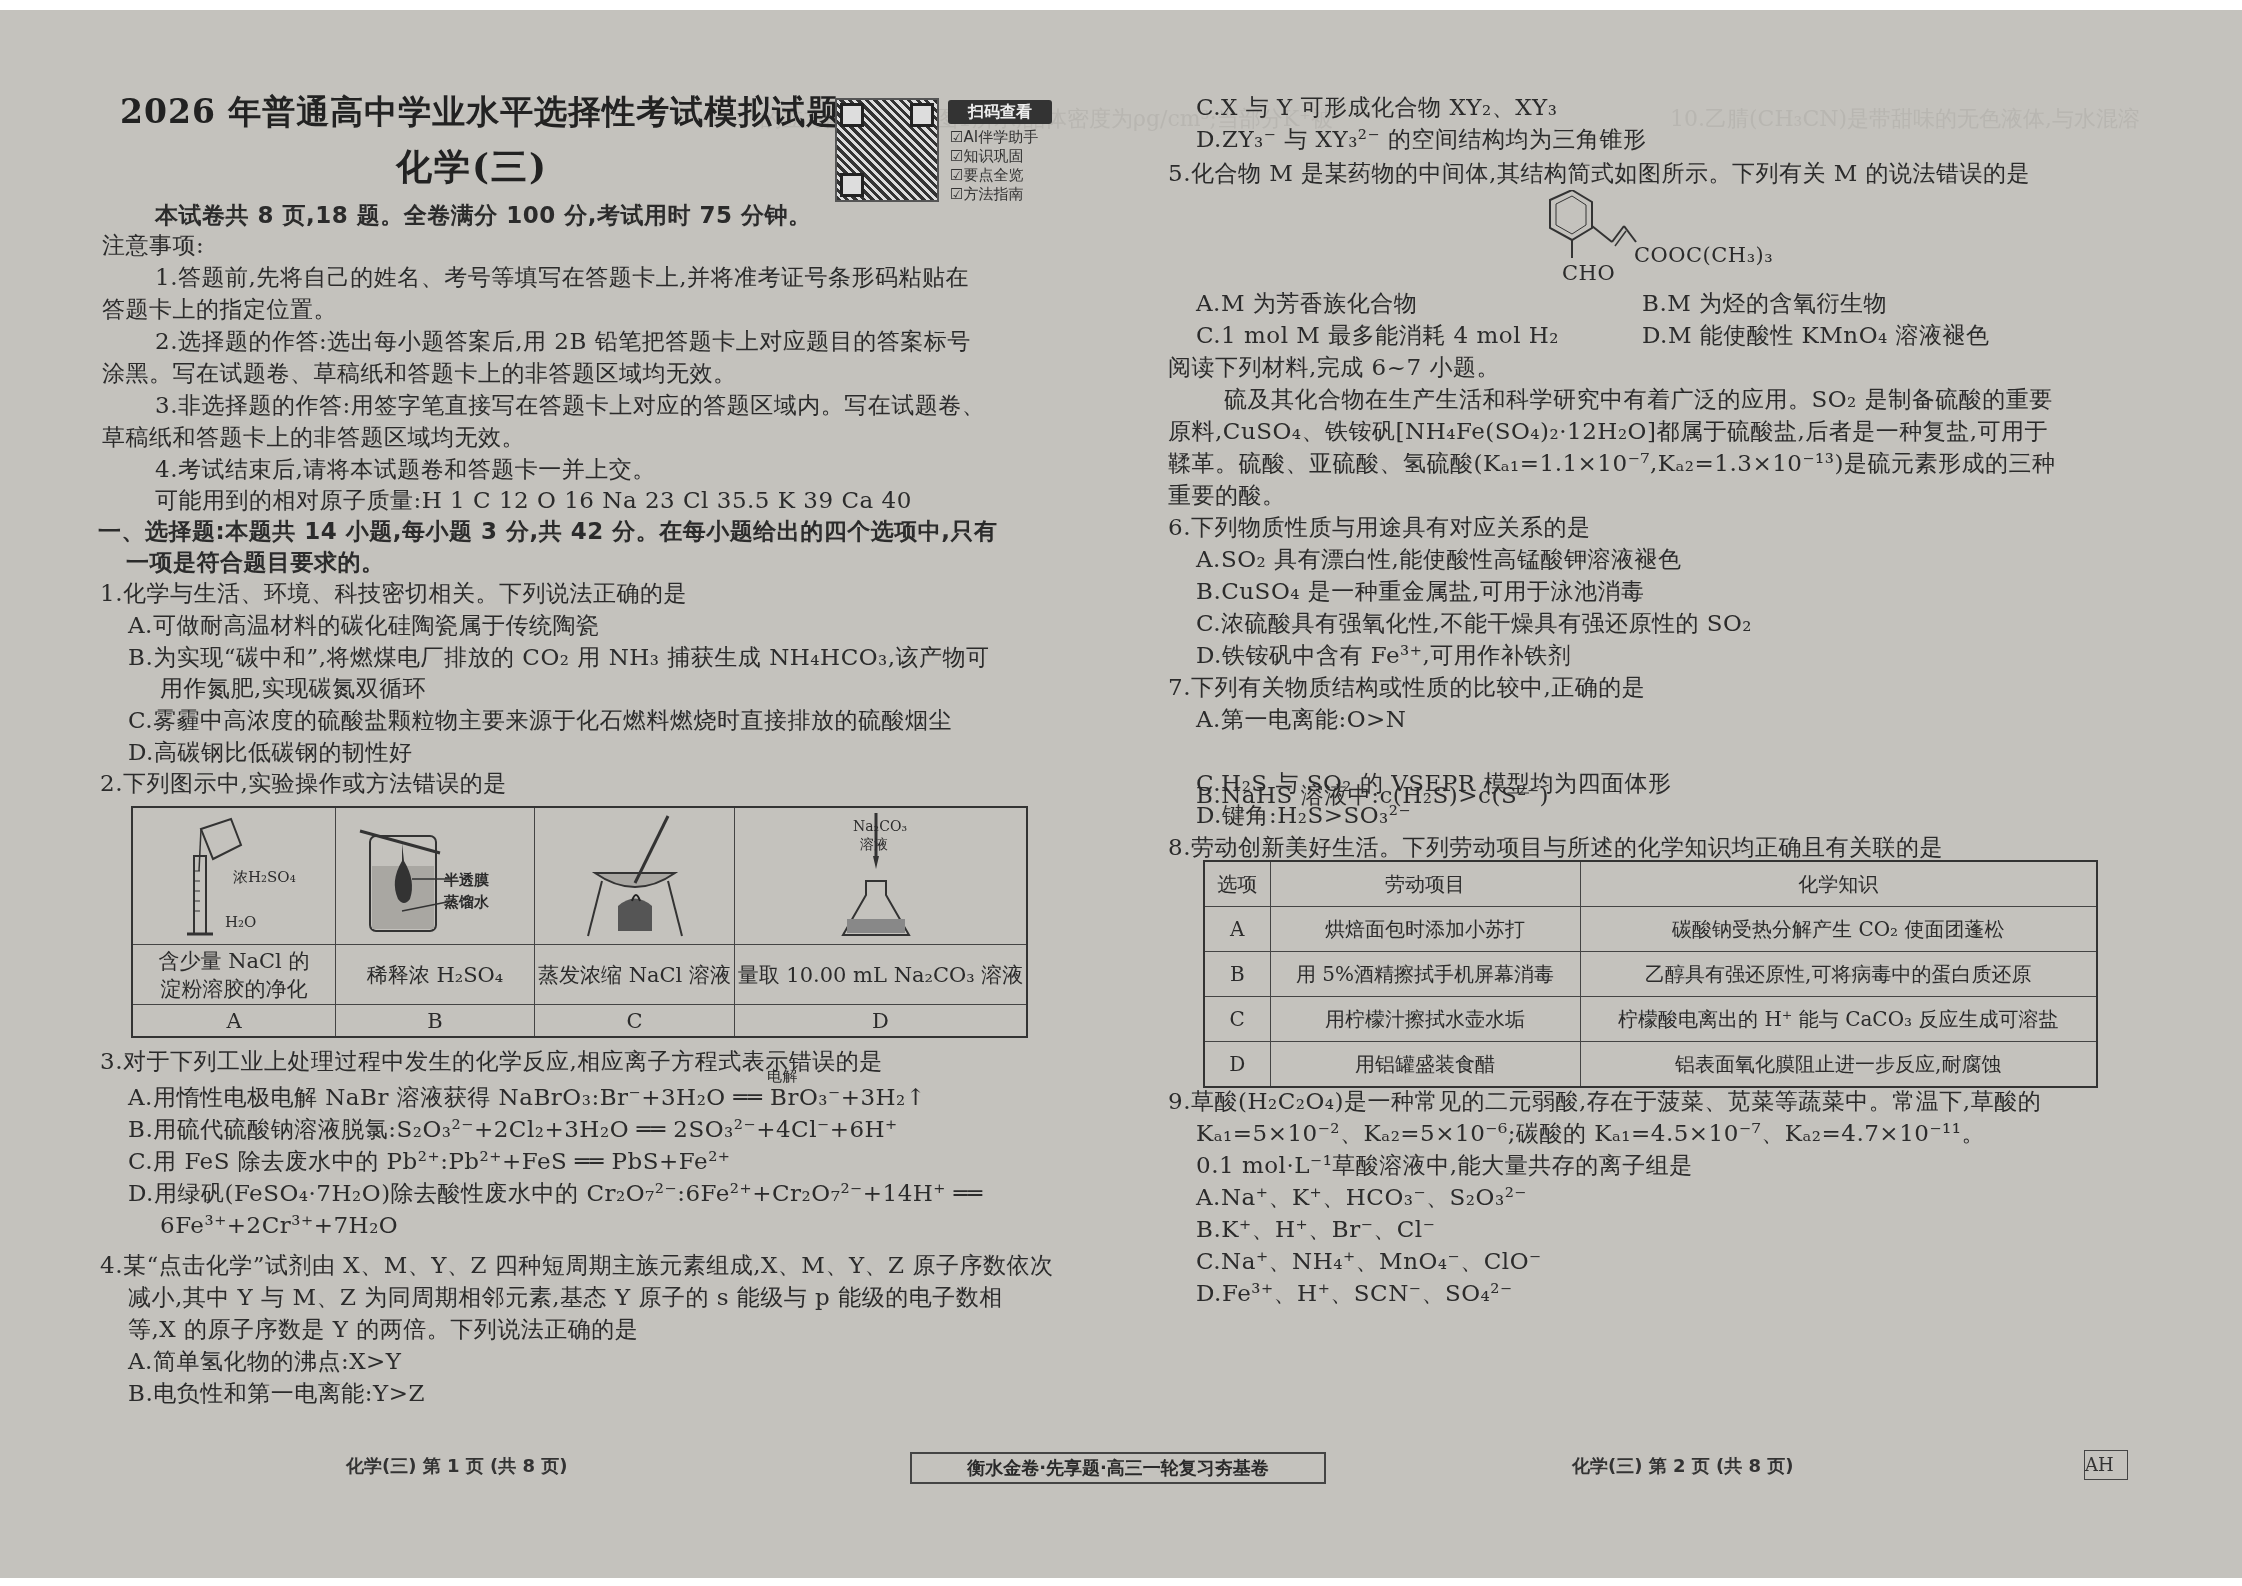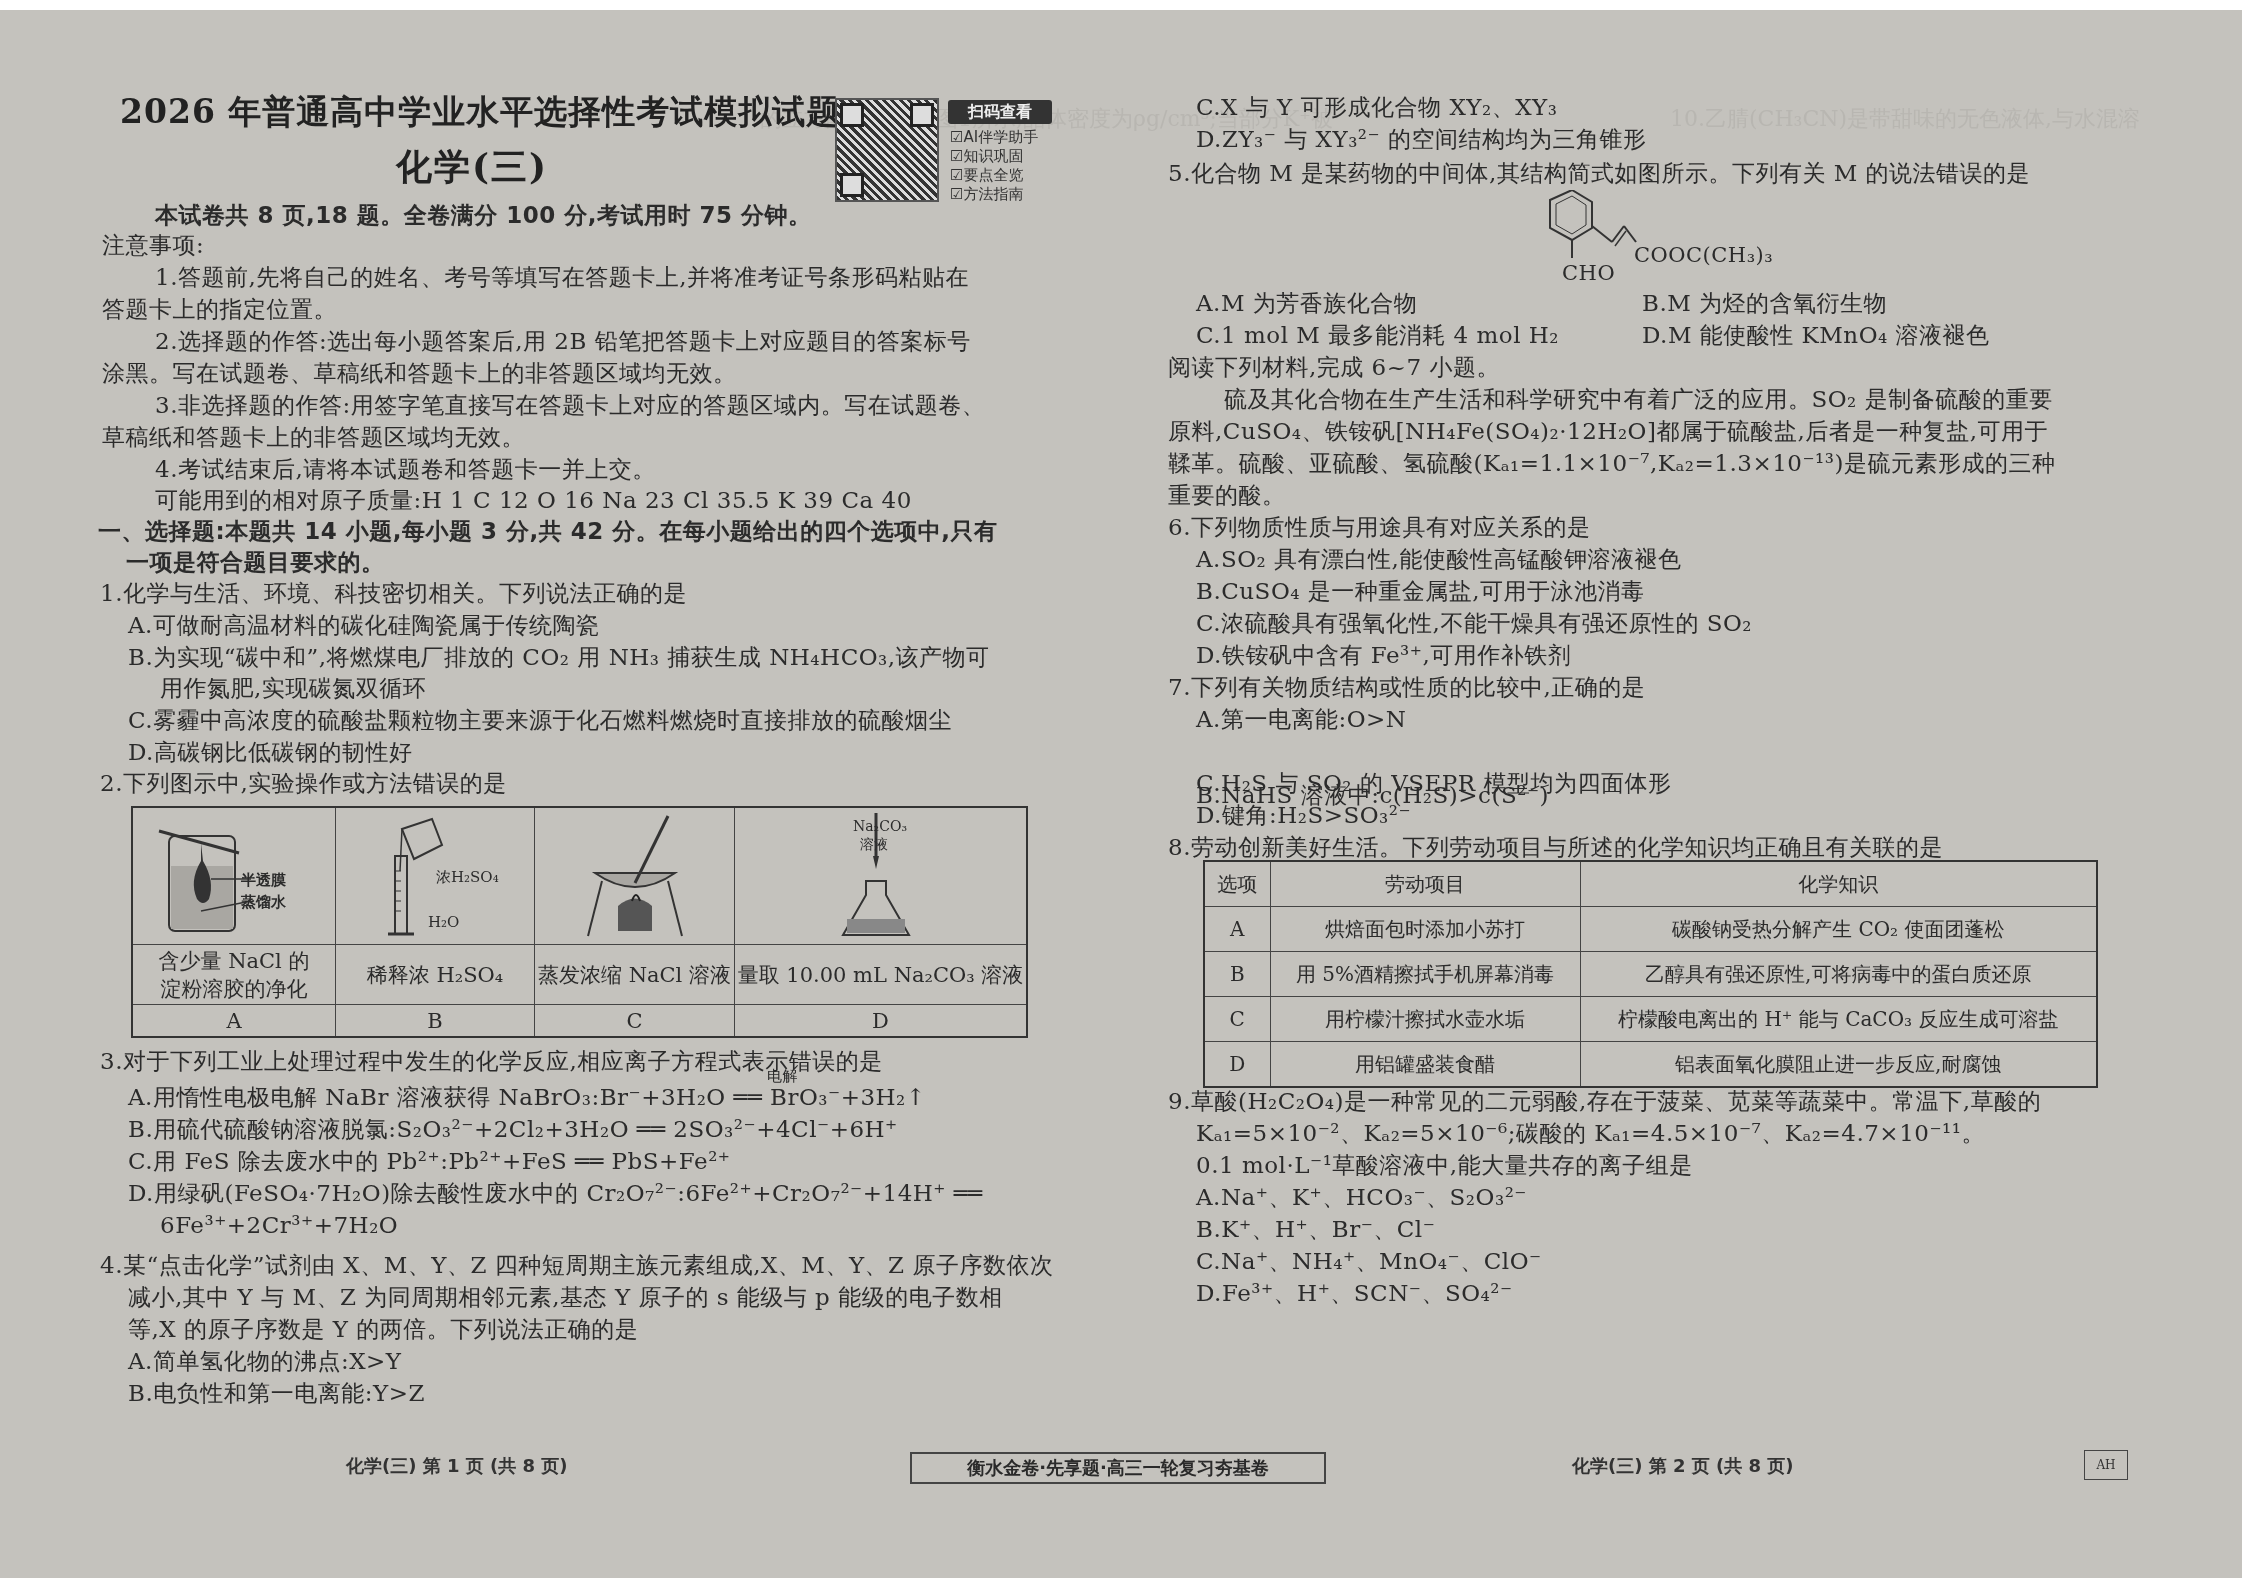--- a/index.html
+++ b/index.html
@@ -57,21 +57,21 @@
     text-align: center; font-family: "DejaVu Sans", sans-serif; font-weight: bold;
   }
   .feat { position: absolute; left: 950px; font-size: 15px; line-height: 19px; font-family: "DejaVu Sans", sans-serif; color: #333; }
   .footer-box {
     position: absolute; left: 910px; top: 1452px; width: 412px; height: 28px;
     border: 2px solid #444; font-size: 18px; line-height: 28px; text-align: center;
     font-family: "DejaVu Sans", sans-serif; font-weight: bold; color: #2a2a2a;
   }
   .ah-box {
     position: absolute; left: 2084px; top: 1450px; width: 42px; height: 28px;
-    border: 1.5px solid #444; font-size: 12px; line-height: 28px; text-align: center; color: #333;
+    border: 1.5px solid #444; font-size: 18px; line-height: 28px; color: #333;
   }
   .footer-txt { position: absolute; top: 1452px; font-size: 18px; line-height: 28px; font-family: "DejaVu Sans", sans-serif; font-weight: bold; color: #333; }
   .fig { position: absolute; }
   .ghost { position:absolute; color:#b8b6b1; font-size: 22px; white-space: nowrap; }
 </style>
 </head>
 <body>
 
 <div class="sheet"></div>
 
@@ -108,51 +108,51 @@
 
 <div class="ln" style="left:100px;top:578px;text-align:right;">1.化学与生活、环境、科技密切相关。下列说法正确的是</div>
 <div class="ln" style="left:128px;top:610px;">A.可做耐高温材料的碳化硅陶瓷属于传统陶瓷</div>
 <div class="ln" style="left:128px;top:642px;">B.为实现“碳中和”,将燃煤电厂排放的 CO₂ 用 NH₃ 捕获生成 NH₄HCO₃,该产物可</div>
 <div class="ln" style="left:160px;top:673px;">用作氮肥,实现碳氮双循环</div>
 <div class="ln" style="left:128px;top:705px;">C.雾霾中高浓度的硫酸盐颗粒物主要来源于化石燃料燃烧时直接排放的硫酸烟尘</div>
 <div class="ln" style="left:128px;top:737px;">D.高碳钢比低碳钢的韧性好</div>
 
 <div class="ln" style="left:100px;top:768px;">2.下列图示中,实验操作或方法错误的是</div>
 <div class="q2tbl">
-  <div>
-    <svg width="190" height="130" viewBox="0 0 190 130">
-      <rect x="30" y="25" width="66" height="95" rx="6" fill="none" stroke="#333" stroke-width="2"></rect>
-      <rect x="32" y="55" width="62" height="63" fill="#a9a7a2"></rect>
-      <line x1="20" y1="20" x2="100" y2="42" stroke="#333" stroke-width="3"></line>
-      <path d="M62 32 L62 50 Q50 70 58 88 Q64 96 70 88 Q76 70 64 50 Z" fill="#333"></path>
-      <line x1="72" y1="68" x2="112" y2="68" stroke="#333" stroke-width="1.5"></line>
-      <line x1="62" y1="100" x2="112" y2="90" stroke="#333" stroke-width="1.5"></line>
-    </svg>
-    <span style="position:absolute;left:108px;top:58px;font-size:15px;font-weight:bold;font-family:'DejaVu Sans',sans-serif;">半透膜</span>
-    <span style="position:absolute;left:108px;top:80px;font-size:15px;font-weight:bold;font-family:'DejaVu Sans',sans-serif;">蒸馏水</span>
-  </div>
   <div>
     <svg width="190" height="130" viewBox="0 0 190 130">
       <rect x="55" y="45" width="12" height="78" fill="none" stroke="#333" stroke-width="2"></rect>
       <line x1="48" y1="123" x2="74" y2="123" stroke="#333" stroke-width="3"></line>
       <g stroke="#333" stroke-width="1">
           <line x1="55" y1="60" x2="61" y2="60"></line>
           <line x1="55" y1="70" x2="61" y2="70"></line>
           <line x1="55" y1="80" x2="61" y2="80"></line>
           <line x1="55" y1="90" x2="61" y2="90"></line>
           <line x1="55" y1="100" x2="61" y2="100"></line>
         </g>
       <path d="M62 18 L92 8 L102 34 L74 48 Z" fill="none" stroke="#333" stroke-width="2"></path>
       <line x1="62" y1="18" x2="60" y2="60" stroke="#333" stroke-width="1.5"></line>
     </svg>
     <span style="position:absolute;left:100px;top:55px;font-size:15px;">浓H₂SO₄</span>
     <span style="position:absolute;left:92px;top:100px;font-size:15px;">H₂O</span>
   </div>
   <div>
     <svg width="190" height="130" viewBox="0 0 190 130">
+      <rect x="30" y="25" width="66" height="95" rx="6" fill="none" stroke="#333" stroke-width="2"></rect>
+      <rect x="32" y="55" width="62" height="63" fill="#a9a7a2"></rect>
+      <line x1="20" y1="20" x2="100" y2="42" stroke="#333" stroke-width="3"></line>
+      <path d="M62 32 L62 50 Q50 70 58 88 Q64 96 70 88 Q76 70 64 50 Z" fill="#333"></path>
+      <line x1="72" y1="68" x2="112" y2="68" stroke="#333" stroke-width="1.5"></line>
+      <line x1="62" y1="100" x2="112" y2="90" stroke="#333" stroke-width="1.5"></line>
+    </svg>
+    <span style="position:absolute;left:108px;top:58px;font-size:15px;font-weight:bold;font-family:'DejaVu Sans',sans-serif;">半透膜</span>
+    <span style="position:absolute;left:108px;top:80px;font-size:15px;font-weight:bold;font-family:'DejaVu Sans',sans-serif;">蒸馏水</span>
+  </div>
+  <div>
+    <svg width="190" height="130" viewBox="0 0 190 130">
       <path d="M55 62 Q95 90 135 62 Z" fill="#a9a7a2" stroke="#333" stroke-width="2"></path>
       <line x1="62" y1="70" x2="48" y2="125" stroke="#333" stroke-width="2"></line>
       <line x1="128" y1="70" x2="142" y2="125" stroke="#333" stroke-width="2"></line>
       <line x1="95" y1="72" x2="128" y2="5" stroke="#333" stroke-width="3"></line>
       <path d="M78 95 Q95 80 112 95 L112 120 L78 120 Z" fill="#555"></path>
       <path d="M92 90 Q96 78 100 90" fill="none" stroke="#222" stroke-width="2"></path>
     </svg>
   </div>
   <div class="lastcol">
     <svg width="200" height="130" viewBox="0 0 200 130">

